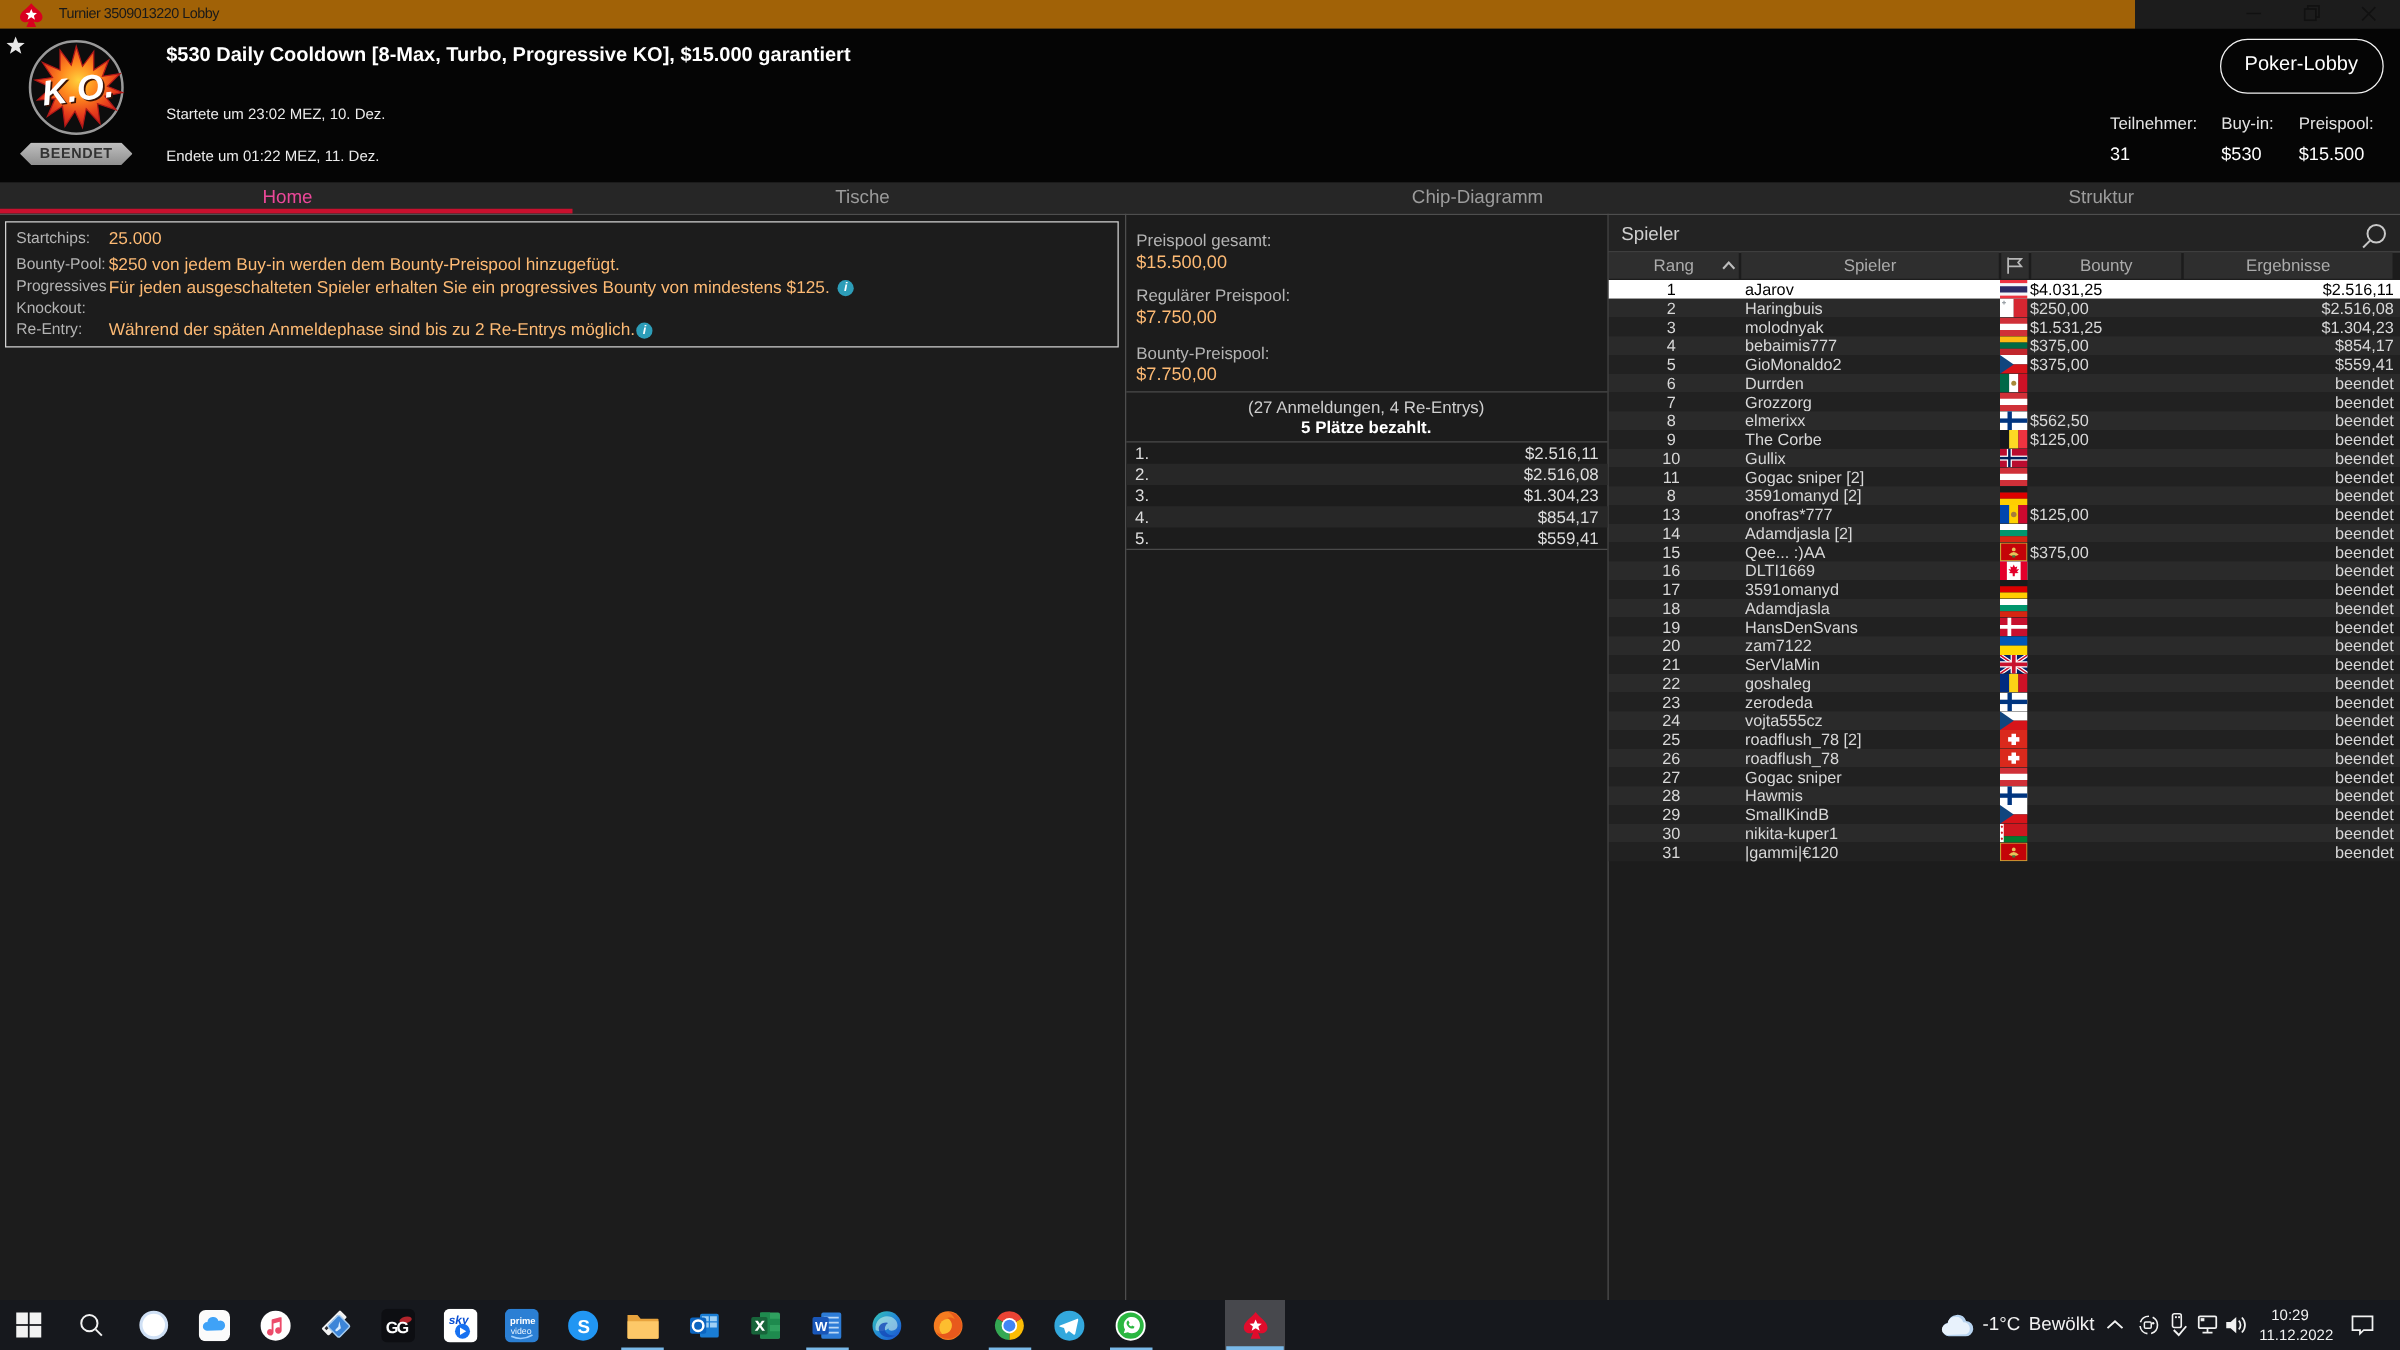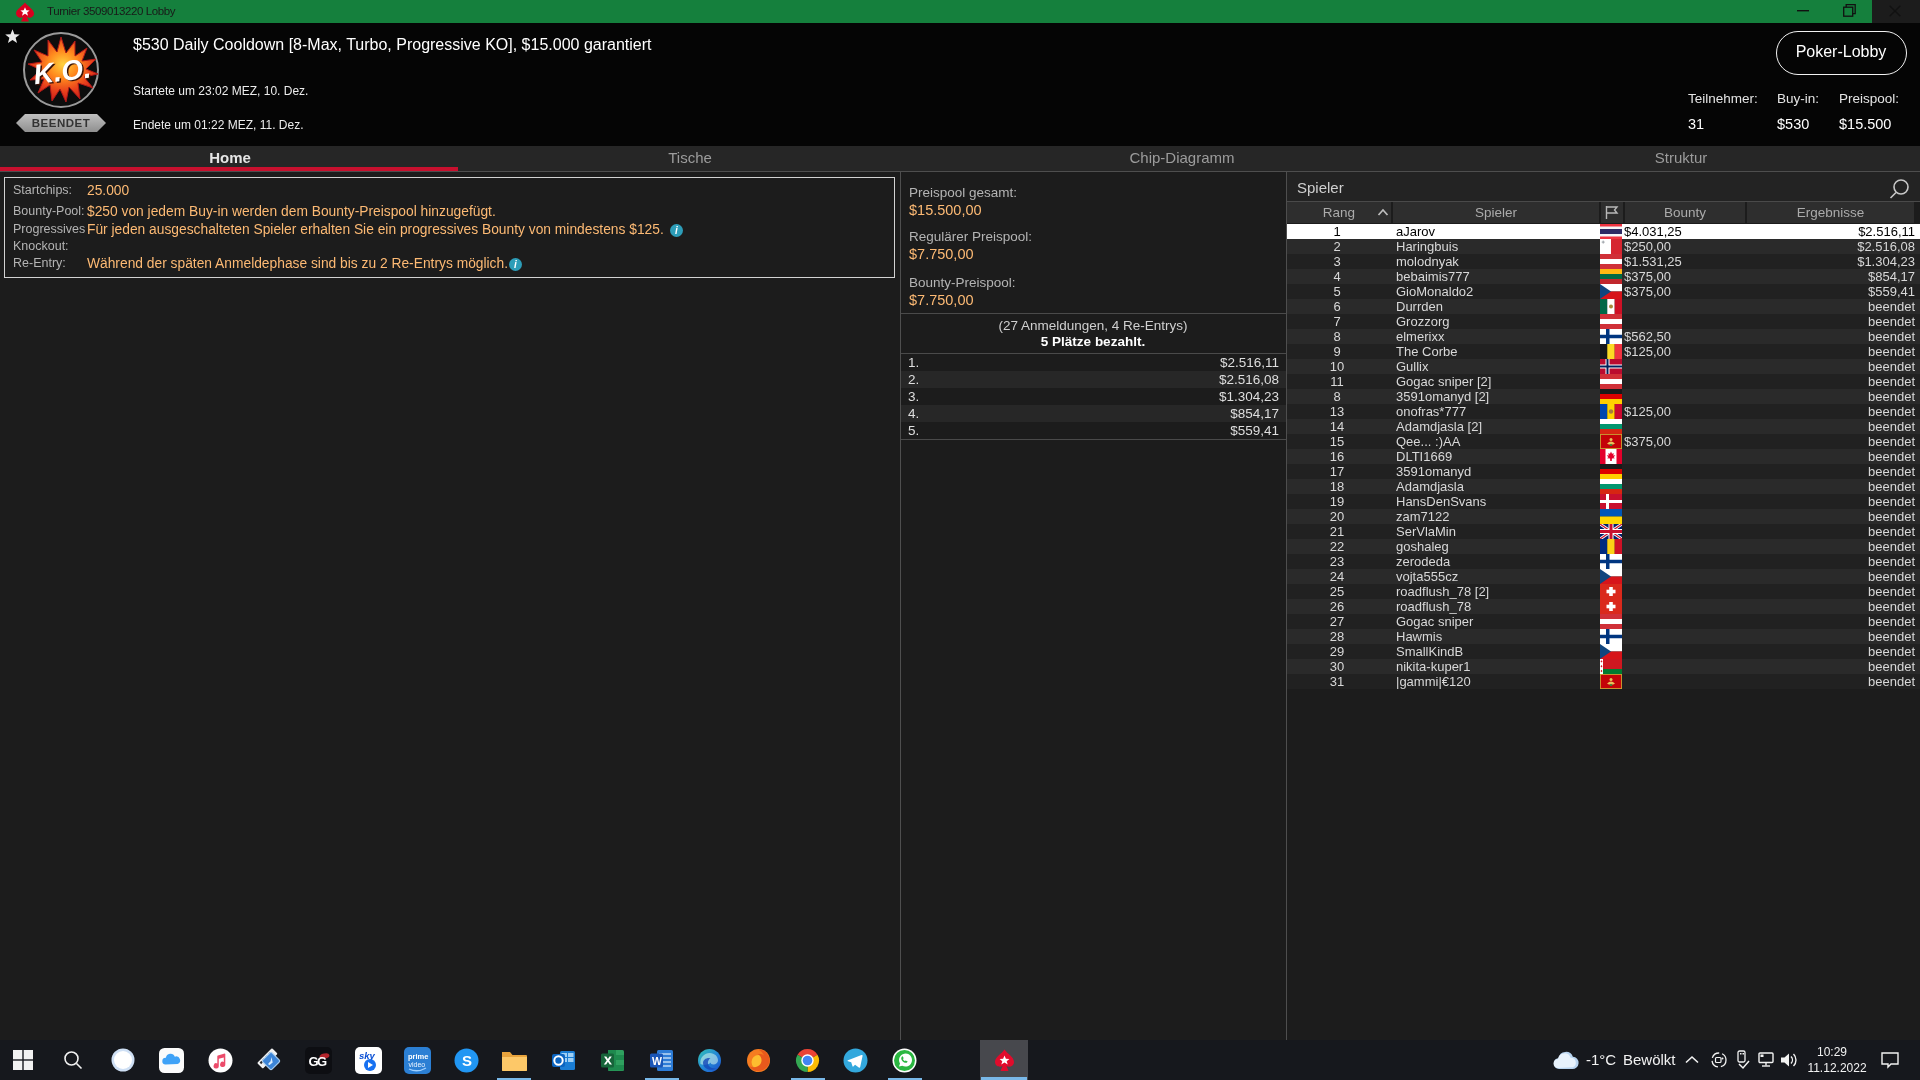--- a/index.html
+++ b/index.html
@@ -1,26 +1,26 @@
 <!DOCTYPE html>
 <html><head><meta charset="utf-8">
 <style>
 *{margin:0;padding:0;box-sizing:border-box}
 html,body{width:1920px;height:1080px;overflow:hidden;background:#1c1c1c;font-family:"Liberation Sans",sans-serif}
 .abs{position:absolute}
 #stage{position:relative;width:1920px;height:1080px}
 
-#titlebar{position:absolute;left:0;top:0;width:1872px;height:23px;background:#15803d}
+#titlebar{position:absolute;left:0;top:0;width:1708px;height:23px;background:#a16207}
 #titletext{position:absolute;left:47px;top:5px;font-size:11.5px;letter-spacing:-0.4px;color:#191919}
 
 #header{position:absolute;left:0;top:23px;width:1920px;height:123px;background:#050505}
 #tabs{position:absolute;left:0;top:146px;width:1920px;height:25px;background:#262626}
 #redline{position:absolute;left:0;top:167px;width:458px;height:4px;background:#c8102e}
 .tab{position:absolute;top:3px;font-size:15px;color:#9c9c9c;transform:translateX(-50%)}
-.tabA{color:#e5e5e5;font-weight:bold}
+.tabA{color:#ec4899;font-weight:normal}
 #content{position:absolute;left:0;top:171px;width:1920px;height:869px;background:#1c1c1c}
 .vdiv{position:absolute;top:0;width:1px;height:869px;background:#4e4e4e}
 .hline{position:absolute;height:1px;background:#4a4a4a}
 
 .t{position:absolute;white-space:nowrap}
 .gray{color:#b4b4b4}
 .lt{color:#fdba74}
 
 #lpanel{position:absolute;left:4px;top:6px;width:891px;height:101px;border:1px solid #d2d2d2}
 
@@ -77,21 +77,21 @@
         </defs>
       <circle cx="39" cy="39" r="37" fill="#0d0d0d" stroke="#9a9a9a" stroke-width="2"></circle>
       <polygon fill="url(#koburst)" stroke="#b01818" stroke-width="1" points="39,6 44,22 53,10 53,25 65,17 60,30 74,28 64,38 76,43 62,46 71,57 56,52 58,68 47,56 44,71 38,58 30,70 28,54 16,62 22,48 8,49 19,39 6,33 20,31 12,19 26,25 26,9 35,21"></polygon>
       <text x="40" y="50" text-anchor="middle" font-family="Liberation Sans,sans-serif" font-size="28" font-weight="bold" font-style="italic" fill="#3a1205" transform="rotate(-7 39 39) translate(1.3 1.3)">K.O.</text>
         <text x="40" y="50" text-anchor="middle" font-family="Liberation Sans,sans-serif" font-size="28" font-weight="bold" font-style="italic" fill="#fff" transform="rotate(-7 39 39)">K.O.</text>
     </svg>
 
     <div class="abs" style="left:16px;top:91px;width:90px;height:18px;background:linear-gradient(180deg,#c0c0c0,#8f8f8f);clip-path:polygon(9px 0,81px 0,90px 9px,81px 18px,9px 18px,0 9px)"></div>
     <div class="t" style="left:61px;top:94px;font-size:11.5px;font-weight:bold;color:#333;letter-spacing:0.5px;transform:translateX(-50%)">BEENDET</div>
 
-    <div class="t" style="left:133px;top:13px;font-size:16px;font-weight:normal;color:#fff">$530 Daily Cooldown [8-Max, Turbo, Progressive KO], $15.000 garantiert</div>
+    <div class="t" style="left:133px;top:13px;font-size:16px;font-weight:bold;color:#fff">$530 Daily Cooldown [8-Max, Turbo, Progressive KO], $15.000 garantiert</div>
     <div class="t" style="left:133px;top:61px;font-size:12px;color:#ececec">Startete um 23:02 MEZ, 10. Dez.</div>
     <div class="t" style="left:133px;top:95px;font-size:12px;color:#ececec">Endete um 01:22 MEZ, 11. Dez.</div>
 
     <div class="abs" style="left:1776px;top:8px;width:131px;height:44px;border:1.5px solid #f2f2f2;border-radius:22px"></div>
     <div class="t" style="left:1841px;top:20px;font-size:16px;color:#fff;transform:translateX(-50%)">Poker-Lobby</div>
 
     <div class="t" style="left:1688px;top:68px;font-size:13.5px;color:#e4e4e4">Teilnehmer:</div>
     <div class="t" style="left:1777px;top:68px;font-size:13.5px;color:#e4e4e4">Buy-in:</div>
     <div class="t" style="left:1839px;top:68px;font-size:13.5px;color:#e4e4e4">Preispool:</div>
     <div class="t" style="left:1688px;top:93px;font-size:14.5px;color:#fff">31</div>

